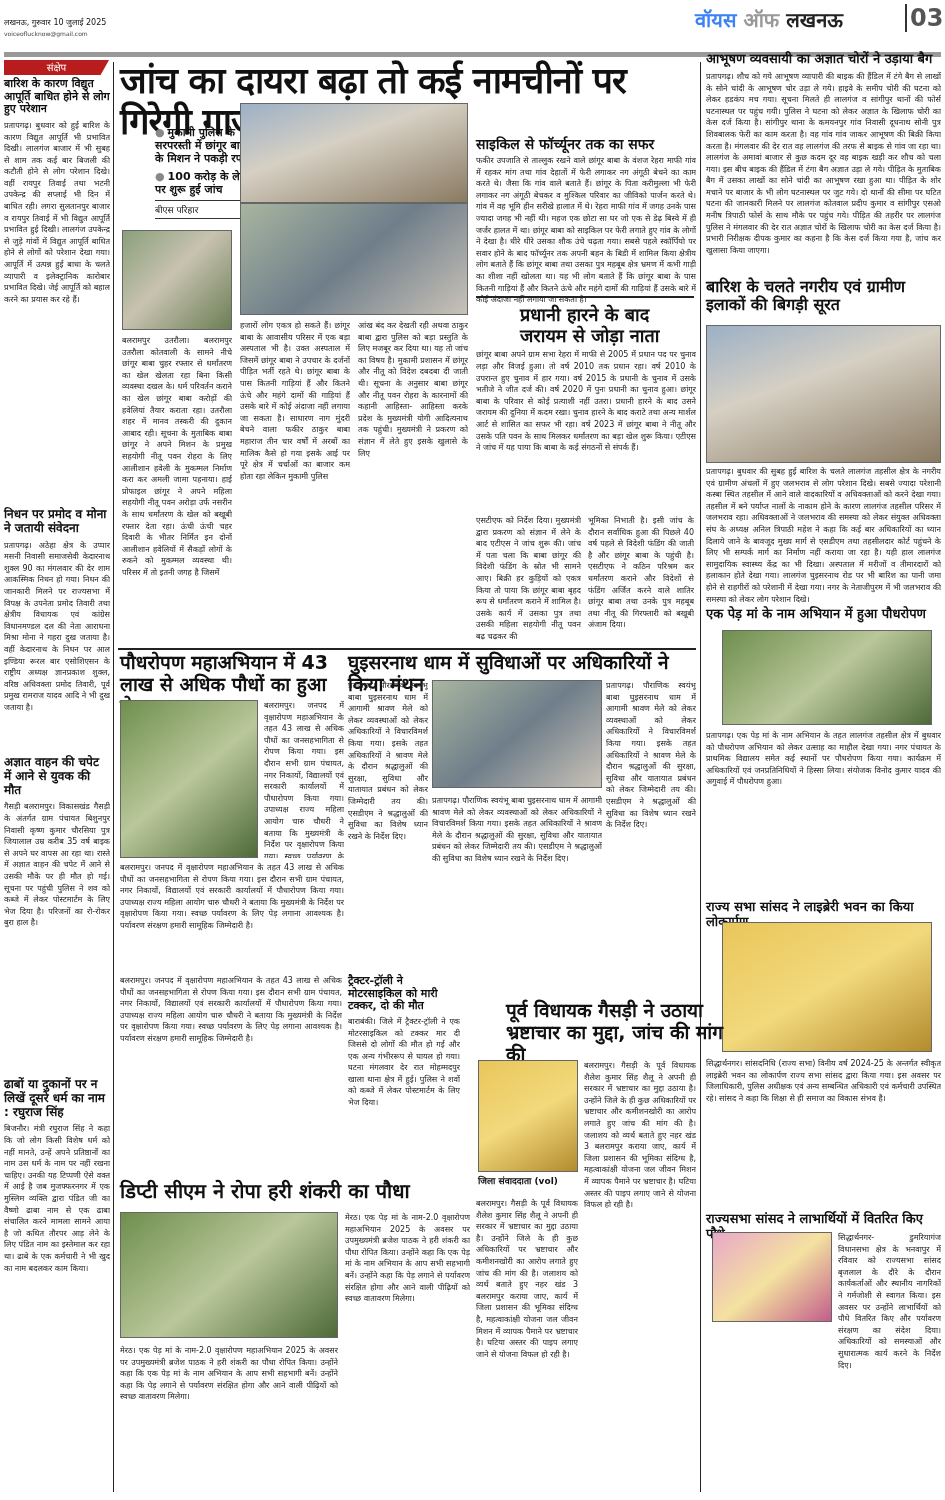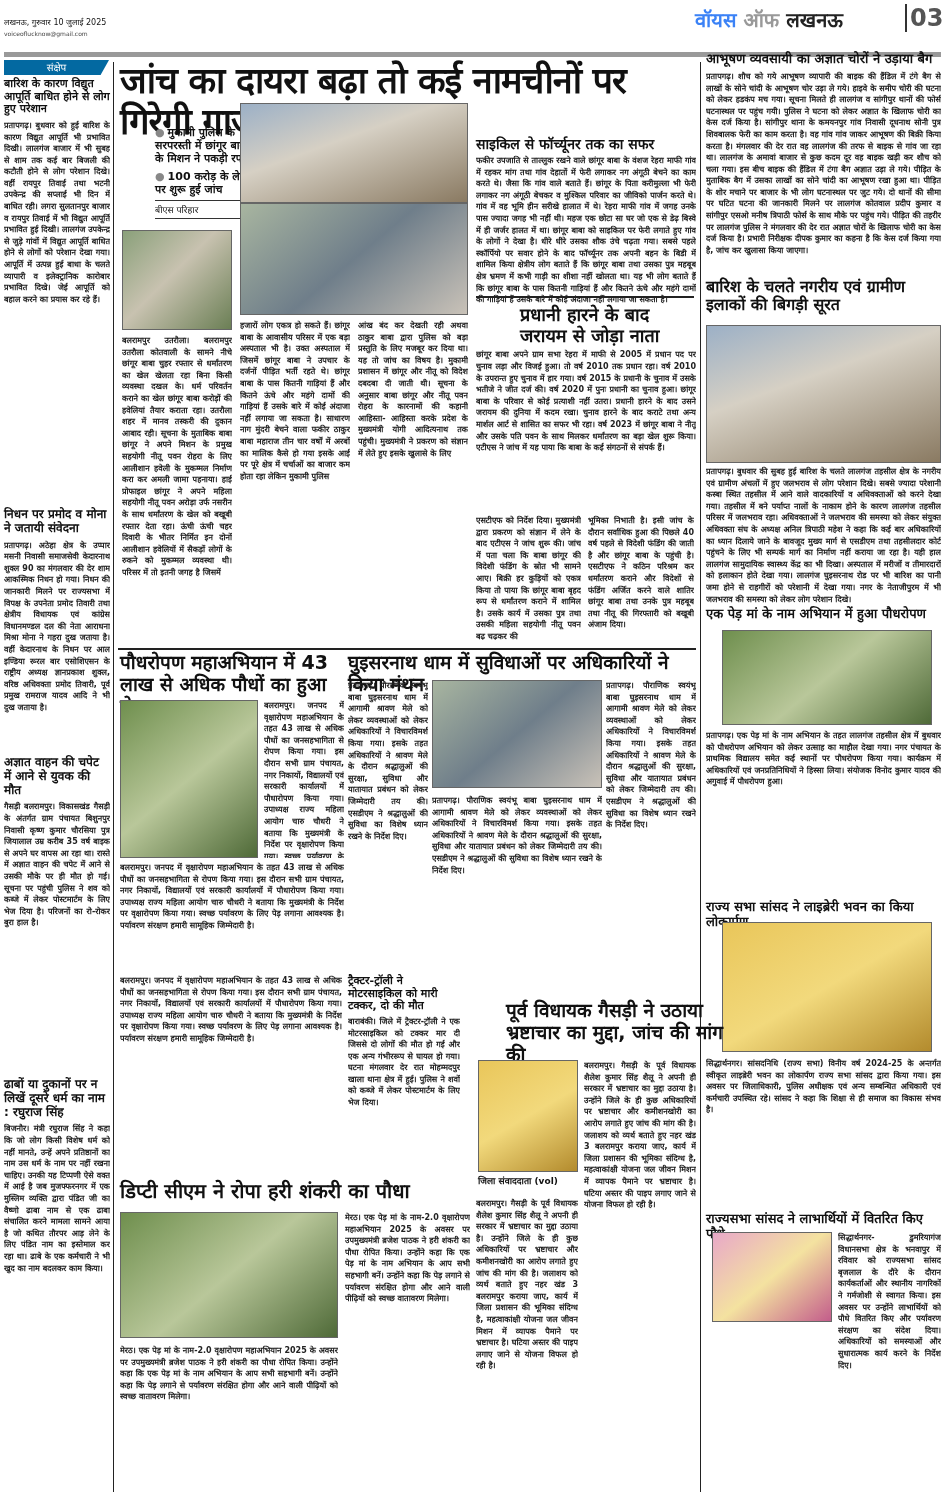--- a/index.html
+++ b/index.html
@@ -8,23 +8,23 @@
   .masthead { left: 0; top: 0; width: 945px; height: 52px; }
   .mh-date { left: 4px; top: 16px; font-size: 8px; }
   .mh-email { left: 4px; top: 30px; font-size: 6px; color: #444; }
   .mh-title { left: 72px; top: 6px; font-size: 22px; font-weight: bold; color: #333; letter-spacing: -0.5px; }
   .mh-brand { left: 695px; top: 6px; font-size: 20px; font-weight: bold; }
   .mh-brand .b1 { color: #3b82f6; } .mh-brand .b2 { color: #999; } .mh-brand .b3 { color: #222; }
   .mh-page { left: 905px; top: 4px; font-size: 24px; font-weight: bold; color: #555; border-left: 2px solid #333; padding-left: 3px; }
   .rule { left: 4px; top: 52px; width: 937px; height: 5px; background: #999; }
   .vline { width: 1px; background: #222; }
   .hline { height: 2px; background: #222; }
-  .tag { left: 4px; top: 60px; width: 105px; height: 15px; background: #0369a1; color: #fff; font-size: 10px; text-align: center; clip-path: polygon(0 0,100% 0,92% 100%,0 100%); }
+  .tag { left: 4px; top: 60px; width: 105px; height: 15px; background: #b91c1c; color: #fff; font-size: 10px; text-align: center; clip-path: polygon(0 0,100% 0,92% 100%,0 100%); }
   .hl { font-weight: bold; line-height: 1.15; }
-  .body { font-size: 8px; line-height: 1.45; text-align: justify; color: #222; overflow: hidden; font-weight: bold; }
+  .body { font-size: 8px; line-height: 1.45; text-align: justify; color: #222; overflow: hidden; }
   .photo { background: linear-gradient(135deg,#8aa07a,#c8c2b0 45%,#6b7f55); border: 1px solid #666; }
   .photo.b { background: linear-gradient(160deg,#9cb0c6,#d6d0c4 40%,#8a7a62); }
   .photo.g { background: linear-gradient(140deg,#6f8f4e,#b9c79a 50%,#4f6a38); }
   .photo.y { background: linear-gradient(150deg,#e9c65a,#f2d97c 50%,#b38b2d); }
   .photo.p { background: linear-gradient(140deg,#e8a8c8,#f4e2a0 50%,#c35d8b); }
   .photo.w { background: linear-gradient(140deg,#a8b5a0,#6f7e8a 50%,#c9c2b8); }
   .bullet { font-size: 11px; font-weight: bold; line-height: 1.2; }
   .bullet::before { content: "●"; color: #888; margin-right: 3px; }
   .byline { font-size: 9px; border-top: 1px solid #333; border-bottom: 1px solid #333; padding: 2px 0; }
   .caption { font-size: 9px; font-weight: bold; }

